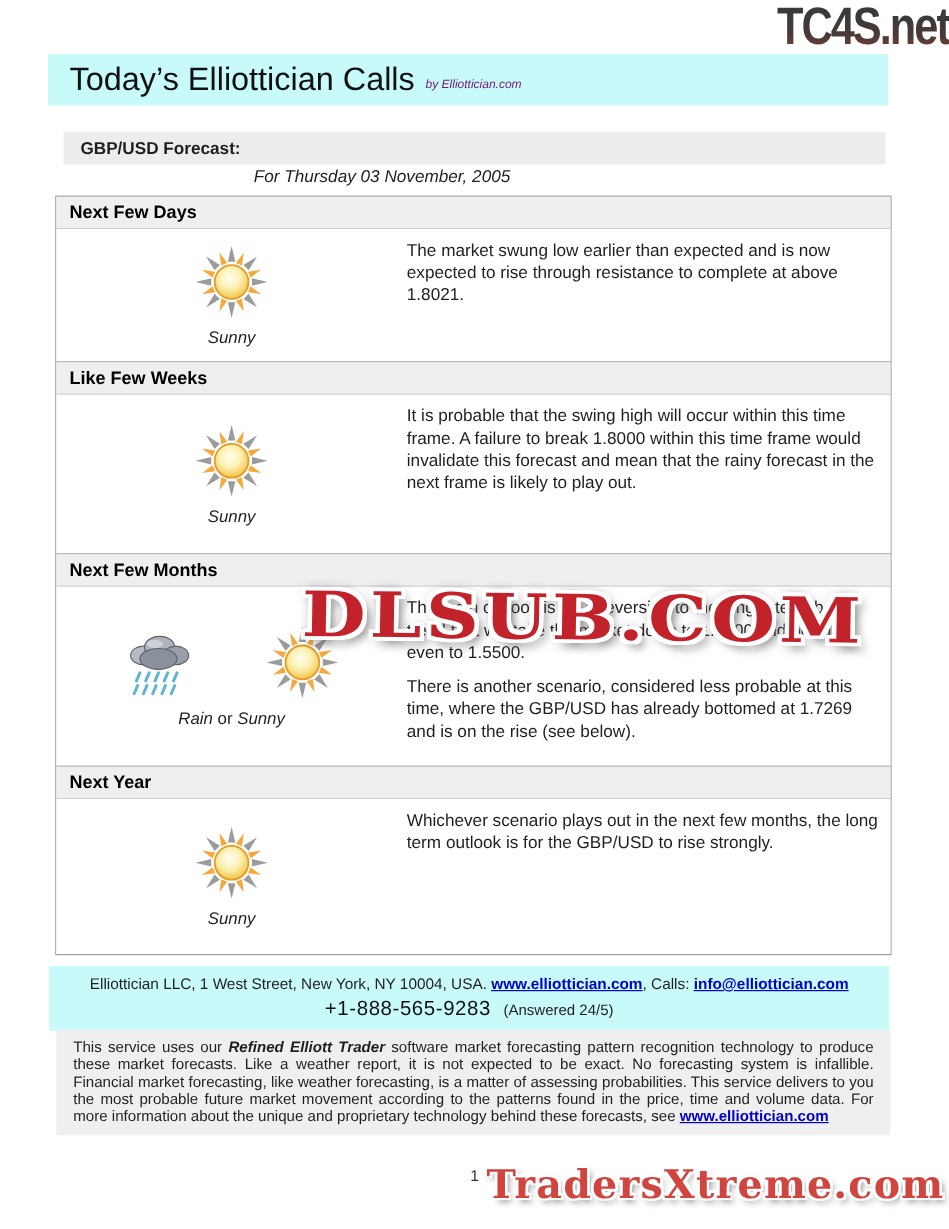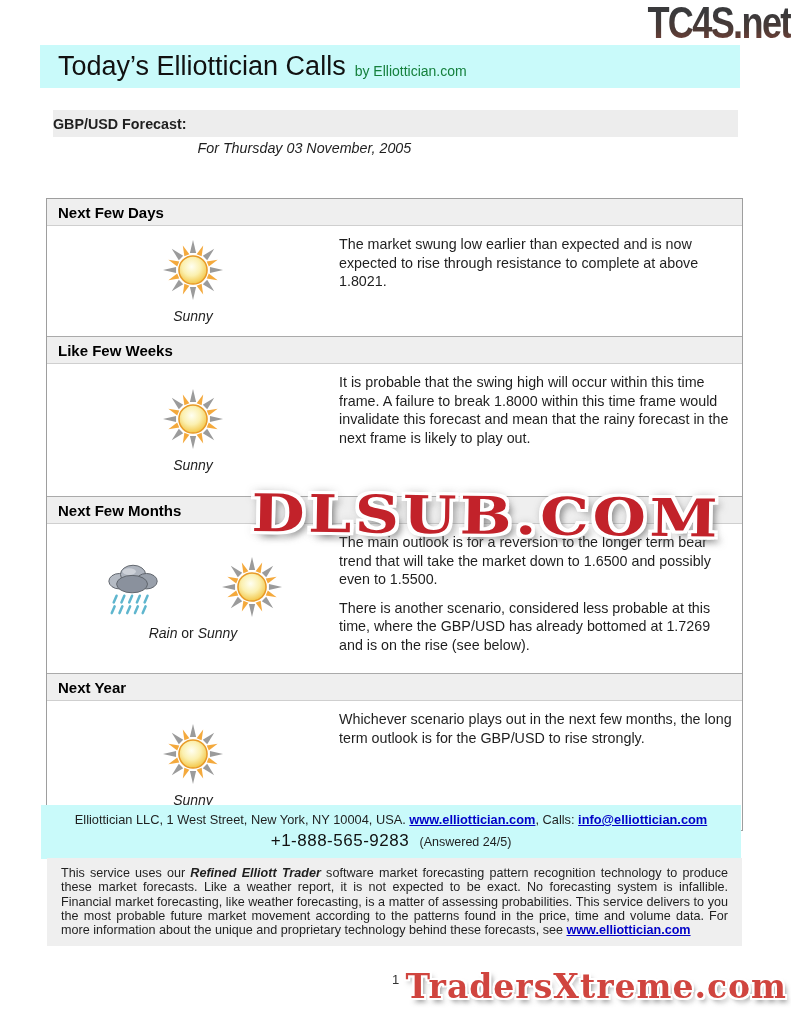--- a/index.html
+++ b/index.html
@@ -10,30 +10,30 @@
   .tc4s{position:absolute;top:-2px;right:0px;font-weight:bold;font-size:44px;letter-spacing:-2px;
         transform:scaleX(0.82);transform-origin:right top;
         background-image:linear-gradient(180deg,#3a3a3c 30%,#4a3a36 62%,#7c4036 92%);
         -webkit-background-clip:text;background-clip:text;color:transparent;
         font-family:"Liberation Sans",sans-serif;}
 
   
   .titlebar{position:absolute;left:40px;top:45px;width:700px;height:43px;background:var(--banner_cyan);
             display:flex;align-items:center;padding-left:18px;box-sizing:border-box;}
   .title{font-size:27px;color:#111;}
-  .byline{font-size:14px;color:#15803d;margin-left:9px;position:relative;top:4px;}
+  .byline{font-size:10px;color:#701a75;margin-left:9px;position:relative;top:4px;font-style:italic;}
 
   
   .gbpbar{position:absolute;left:53px;top:110px;width:685px;height:27px;background:var(--bar_gray);
-          display:flex;align-items:center;padding-left:0;box-sizing:border-box;}
+          display:flex;align-items:center;padding-left:14px;box-sizing:border-box;}
   .gbplabel{font-weight:bold;font-size:14.3px;}
   .gbpdate{font-style:italic;font-size:14.3px;margin-left:11px;margin-top:48px;}
 
   
-  .ftable{position:absolute;left:46px;top:163px;width:695px;border:1px solid #9e9e9e;background:#fff;margin-top:35px;}
+  .ftable{position:absolute;left:46px;top:163px;width:695px;border:1px solid #9e9e9e;background:#fff;}
   .fsection{display:block;}
   .fsection:not(:first-child){border-top:1px solid #aaa;}
   .fsection-header{background:var(--header_gray);border-bottom:1px solid #cfcfcf;
                    padding:5px 11px 4px;font-weight:bold;font-size:15px;color:#000;}
   .fsection-body{display:flex;background:#fff;}
   .fsection:nth-of-type(1) .fsection-body{min-height:110px;}
   .fsection:nth-of-type(2) .fsection-body{min-height:132px;}
   .fsection:nth-of-type(3) .fsection-body{min-height:149px;}
   .fsection:nth-of-type(4) .fsection-body{min-height:129px;}
   .icon-cell{width:292px;display:flex;flex-direction:column;align-items:center;justify-content:center;

